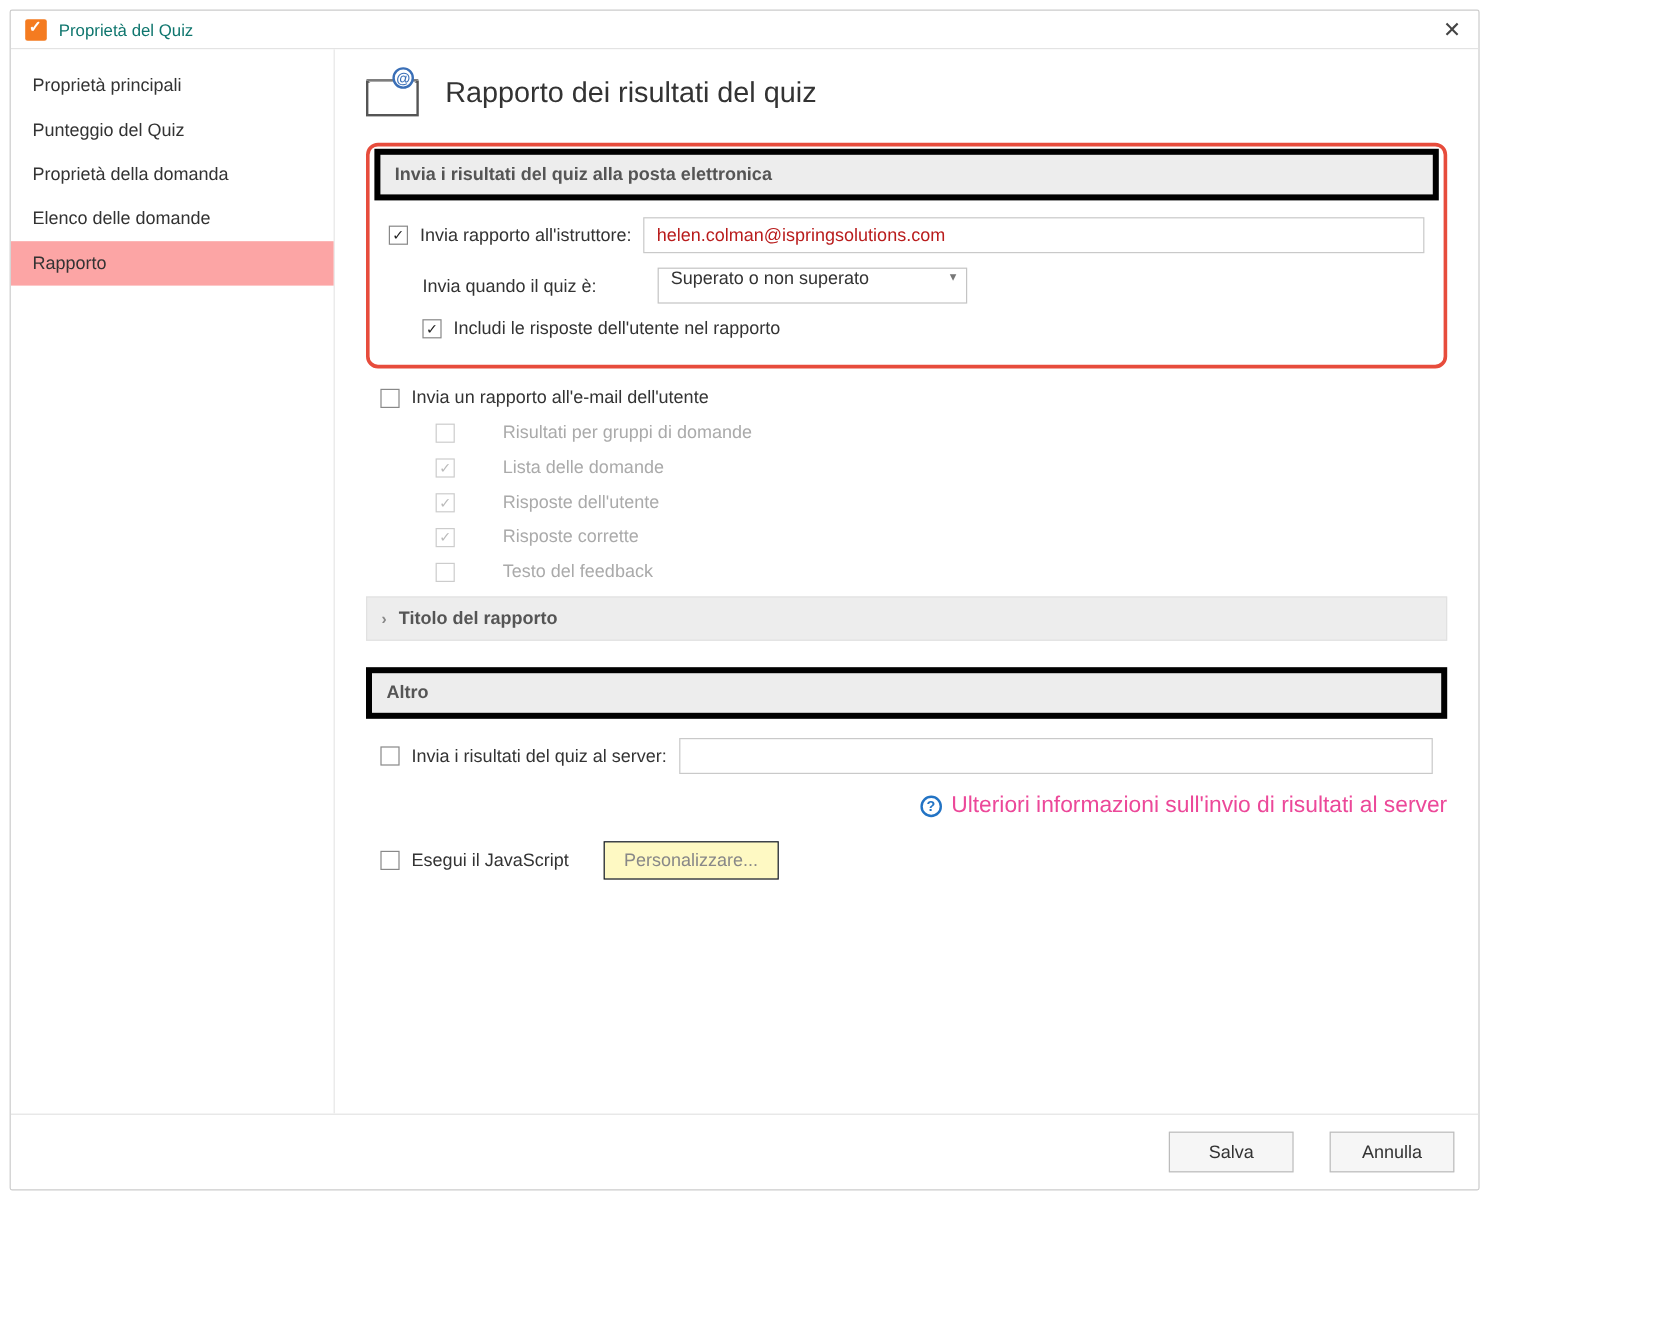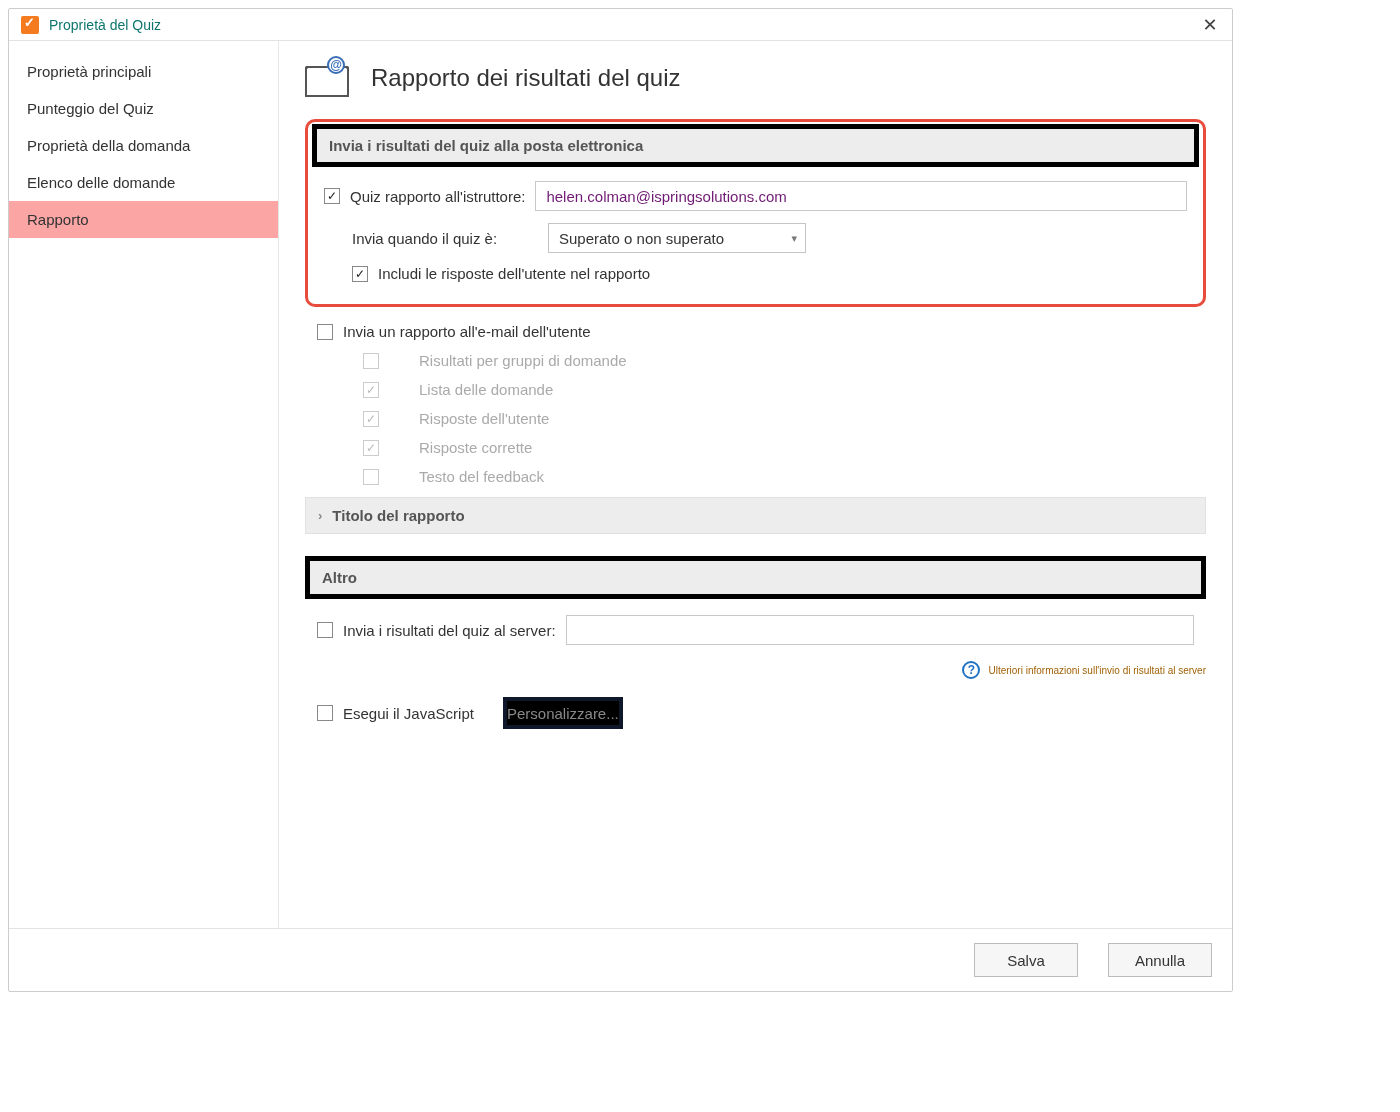--- a/index.html
+++ b/index.html
@@ -166,28 +166,28 @@
   .chk.checked::after { content: "✓"; }
   .chk.disabled { border-color: #ccc; color: #bbb; cursor: default; }
   .lbl { font-size: 15px; color: #333; }
   .lbl.disabled { color: #aaa; }
   .text-input {
     flex: 1;
     height: 30px;
     border: 1px solid #c9c9c9;
     padding: 0 10px;
     font-size: 15px;
-    color: #701a75;
+    color: #b91c1c;
   }
   .select {
     width: 258px;
     height: 30px;
     border: 1px solid #c4c4c4;
     display: flex;
-    align-items: center;
+    align-items: flex-start;
     justify-content: space-between;
     padding: 0 8px 0 10px;
     font-size: 15px;
     color: #333;
     cursor: pointer;
     background: #fff;
   }
   .chev { color: #777; font-size: 11px; }
   .indent-1 { padding-left: 28px; }
   .indent-2 { padding-left: 54px; }
@@ -222,31 +222,31 @@
     border: 2px solid #2273c4;
     border-radius: 50%;
     color: #2273c4;
     font-size: 12px;
     font-weight: bold;
     display: flex;
     align-items: center;
     justify-content: center;
   }
   .link-row a {
-    color: #a16207;
+    color: #ec4899;
     text-decoration: none;
-    font-size: 10px;
+    font-size: 19px;
     cursor: pointer;
     text-align: right;
   }
   .btn-inline {
     height: 32px;
-    padding: 0 0;
-    border: 4px solid #0f172a;
-    background: #000000;
+    padding: 0 16px;
+    border: 1px solid #0f172a;
+    background: #fef9c3;
     color: #888;
     font-size: 15px;
     cursor: default;
   }
   
   .footer {
     border-top: 1px solid #e3e3e3;
     padding: 14px 20px;
     display: flex;
     justify-content: flex-end;
@@ -290,21 +290,21 @@
         <div class="at">@</div>
       </div>
       <div class="page-title">Rapporto dei risultati del quiz</div>
     </div>
 
     <div class="highlight-box">
       <div class="section-header">Invia i risultati del quiz alla posta elettronica</div>
       <div class="section-body">
         <div class="row">
           <span class="chk checked"></span>
-          <span class="lbl">Quiz rapporto all'istruttore:</span>
+          <span class="lbl">Invia rapporto all'istruttore:</span>
           <input class="text-input" value="helen.colman@ispringsolutions.com" style="">
         </div>
         <div class="row indent-1">
           <span class="lbl" style="min-width:186px;">Invia quando il quiz è:</span>
           <div class="select">
             <span>Superato o non superato</span>
             <span class="chev">▾</span>
           </div>
         </div>
         <div class="row indent-1" style="margin-bottom:4px;">

